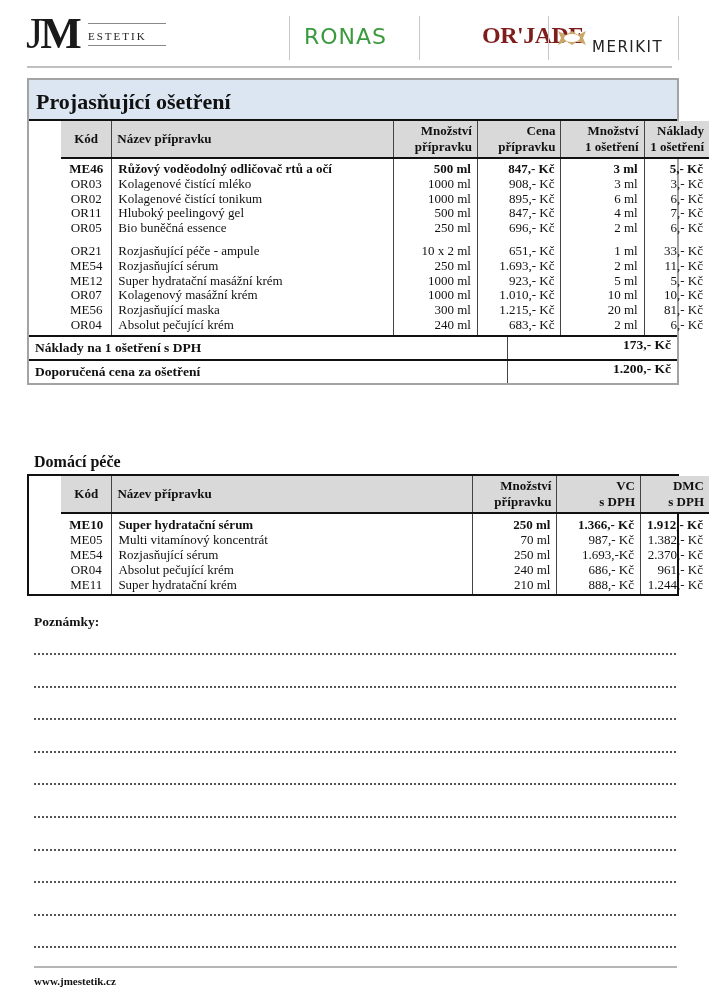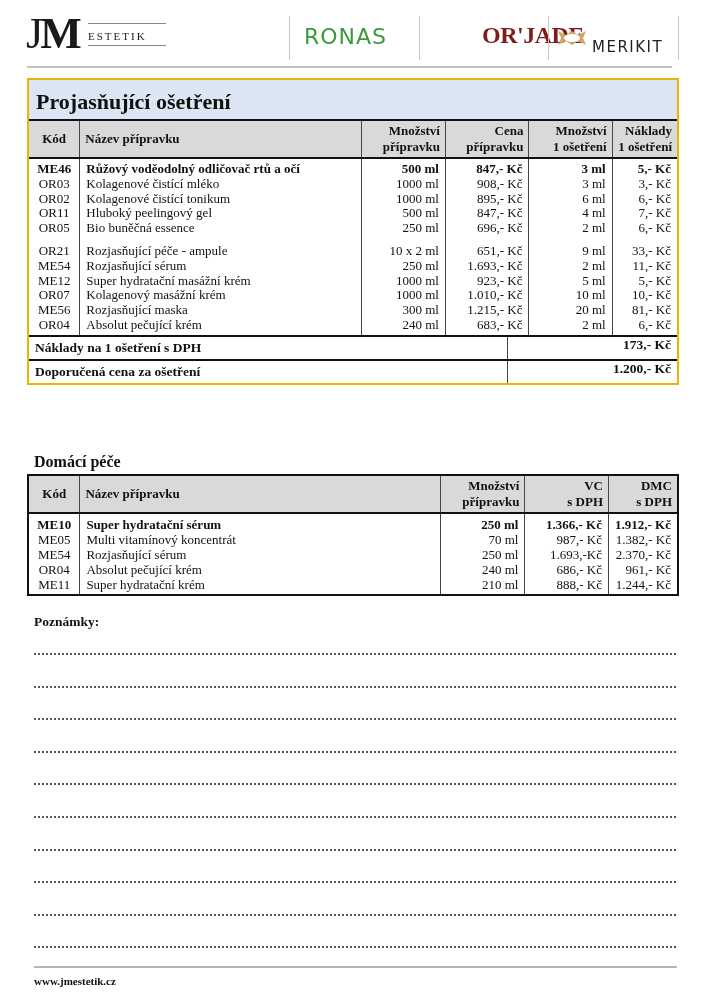--- a/index.html
+++ b/index.html
@@ -15,23 +15,23 @@
   .jm-line-top { position: absolute; left: 62px; top: 11px; width: 78px; height: 1px; background: #888; }
   .jm-line-bot { position: absolute; left: 62px; top: 33px; width: 78px; height: 1px; background: #888; }
   .vsep { position: absolute; top: 16px; width: 1px; height: 44px; background: #c8c8c8; }
   .ronas { position: absolute; left: 304px; top: 24px; font-family: "DejaVu Sans", sans-serif; font-size: 22px; letter-spacing: 1px; color: #3a9a3c; font-weight: 400; }
   .orjade { position: absolute; left: 436px; top: 22px; font-family: "Liberation Serif", serif; font-size: 24px; font-weight: 700; color: #7f1d1d; letter-spacing: -0.5px; margin-left: 46px; }
   .merikit-icon { position: absolute; left: 557px; top: 29px; width: 30px; height: 18px; }
   .merikit { position: absolute; left: 592px; top: 38px; font-family: "DejaVu Sans", sans-serif; font-size: 15px; letter-spacing: 1.5px; color: #222; }
   .header-rule { position: absolute; left: 27px; top: 66px; width: 645px; height: 2px; background: #c0c0c0; }
 
   
-  .treat { position: absolute; left: 27px; top: 78px; width: 652px; border: 2px solid #eab308; }
+  .treat { position: absolute; left: 27px; top: 78px; width: 652px; border: 2px solid #a3a3a3; }
   .treat-title { height: 41px; background: #dce6f2; border-bottom: 2px solid #111; font-size: 22px; font-weight: 700; padding: 9px 0 0 7px; }
-  table { border-collapse: collapse; width: 100%; font-size: 13px; }
+  table { border-collapse: collapse; width: 100%; font-size: 13px; margin-left: 32px; }
   th { background: #d9d9d9; font-weight: 700; line-height: 16px; padding: 2px 5px 2px 5px; border-right: 1px solid #444; vertical-align: middle; }
   th:last-child, td:last-child { border-right: none; }
   thead tr { border-bottom: 2px solid #111; }
   td { line-height: 14.8px; padding: 0 6px; border-right: 1px solid #444; white-space: nowrap; }
   .c-code { width: 51px; text-align: center; }
   .c-name { text-align: left; }
   .r { text-align: right; }
   th.c-code { text-align: center; }
   .gap td { height: 8px; line-height: 8px; }
   tbody tr.first td { padding-top: 3px; font-weight: bold; }
@@ -146,21 +146,21 @@
           <td></td>
           <td></td>
           <td></td>
           <td></td>
         </tr>
         <tr>
           <td class="c-code">OR21</td>
           <td class="c-name">Rozjasňující péče - ampule</td>
           <td class="r">10 x 2 ml</td>
           <td class="r">651,- Kč</td>
-          <td class="r">9 ml</td>
+          <td class="r">1 ml</td>
           <td class="r">33,- Kč</td>
         </tr>
         <tr>
           <td class="c-code">ME54</td>
           <td class="c-name">Rozjasňující sérum</td>
           <td class="r">250 ml</td>
           <td class="r">1.693,- Kč</td>
           <td class="r">2 ml</td>
           <td class="r">11,- Kč</td>
         </tr>

